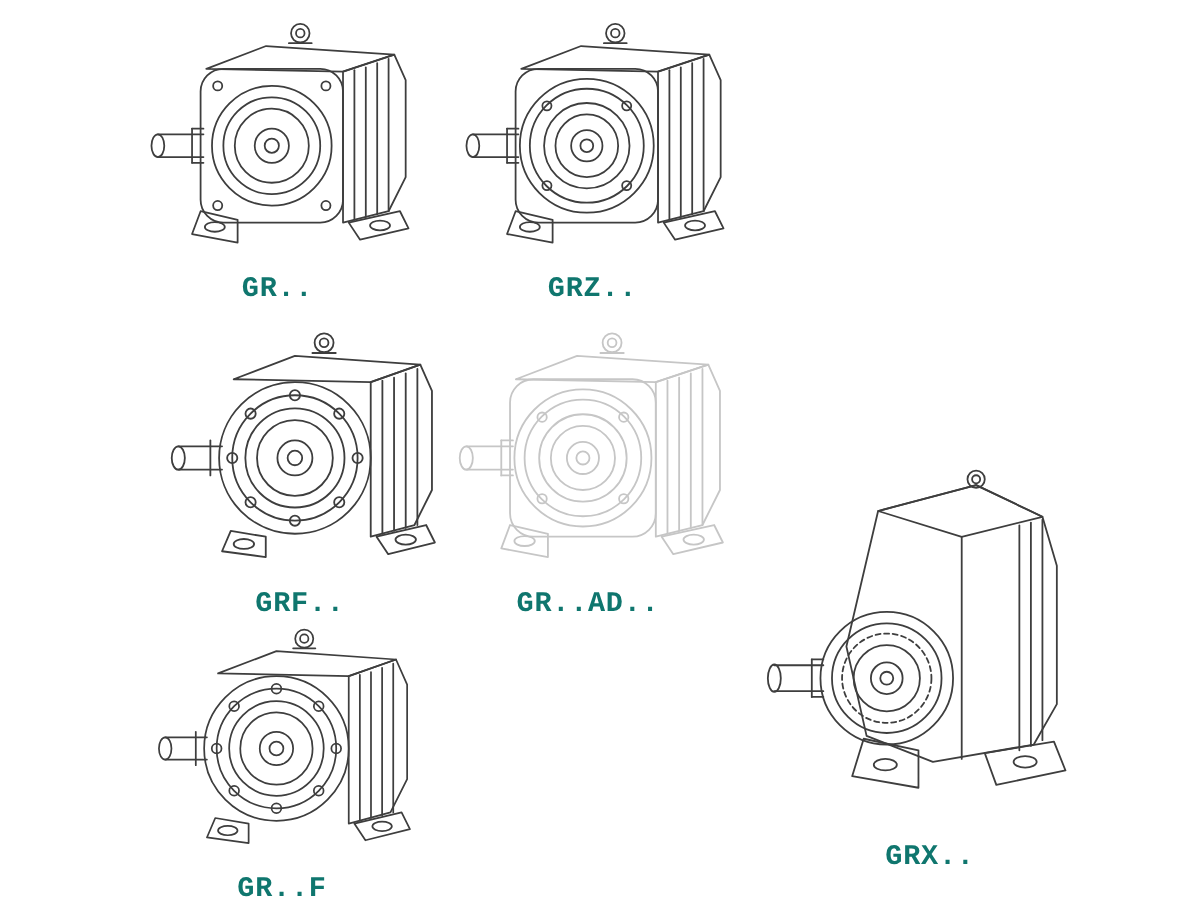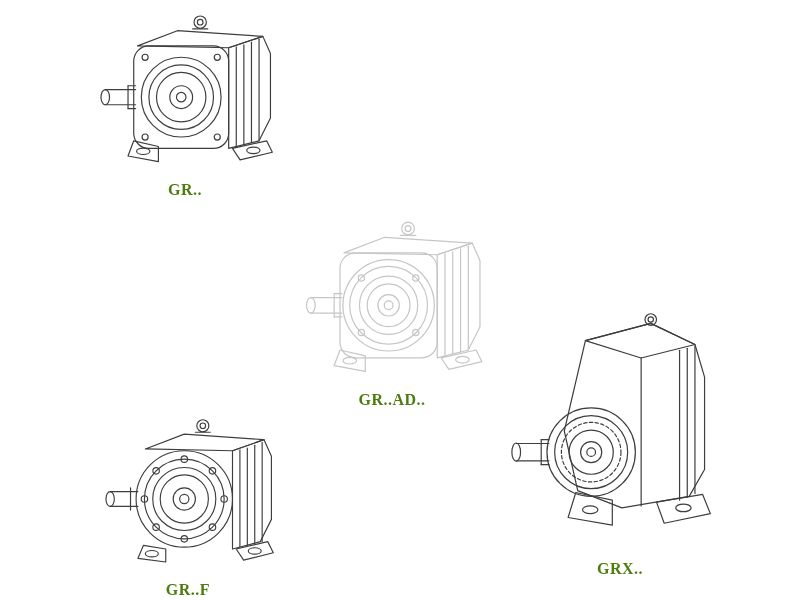--- a/index.html
+++ b/index.html
@@ -19,25 +19,26 @@
     position: absolute;
     display: flex;
     flex-direction: column;
     align-items: center;
   }
   .cell svg {
     display: block;
   }
   .label {
     font-weight: 700;
-    font-size: 16px;
+    font-size: 19px;
     letter-spacing: 0.5px;
-    color: #4d7c0f;
+    color: #0f766e;
     margin-top: 6px;
     white-space: nowrap;
+    font-family: Liberation Mono, monospace;
   }
   .drawing {
     fill: none;
     stroke-width: 1.25;
     stroke-linejoin: round;
     stroke-linecap: round;
   }
   .solid { stroke: #3e3e3e; }
   .ghost { stroke: #c6c6c6; }
 
@@ -259,22 +260,34 @@
 
 <div id="canvas">
 
   <div class="cell" id="cell-gr">
     <svg class="drawing solid" width="190" height="169" viewBox="0 0 200 178">
       <use href="#sym-foot" width="200" height="178"></use>
     </svg>
     <div class="label">GR..</div>
   </div>
 
-
-
+  <div class="cell" id="cell-grz">
+    <svg class="drawing solid" width="190" height="169" viewBox="0 0 200 178">
+      <use href="#sym-footz" width="200" height="178"></use>
+    </svg>
+    <div class="label">GRZ..</div>
+  </div>
+
+
+  <div class="cell" id="cell-grf">
+    <svg class="drawing solid" width="195" height="173" viewBox="0 0 200 178">
+      <use href="#sym-flange" width="200" height="178"></use>
+    </svg>
+    <div class="label">GRF..</div>
+  </div>
 
   <div class="cell" id="cell-grad">
     <svg class="drawing ghost" width="195" height="173" viewBox="0 0 200 178">
       <use href="#sym-footz" width="200" height="178"></use>
     </svg>
     <div class="label">GR..AD..</div>
   </div>
 
   <div class="cell" id="cell-grx">
     <svg class="drawing solid" width="240" height="246" viewBox="0 0 240 256">

